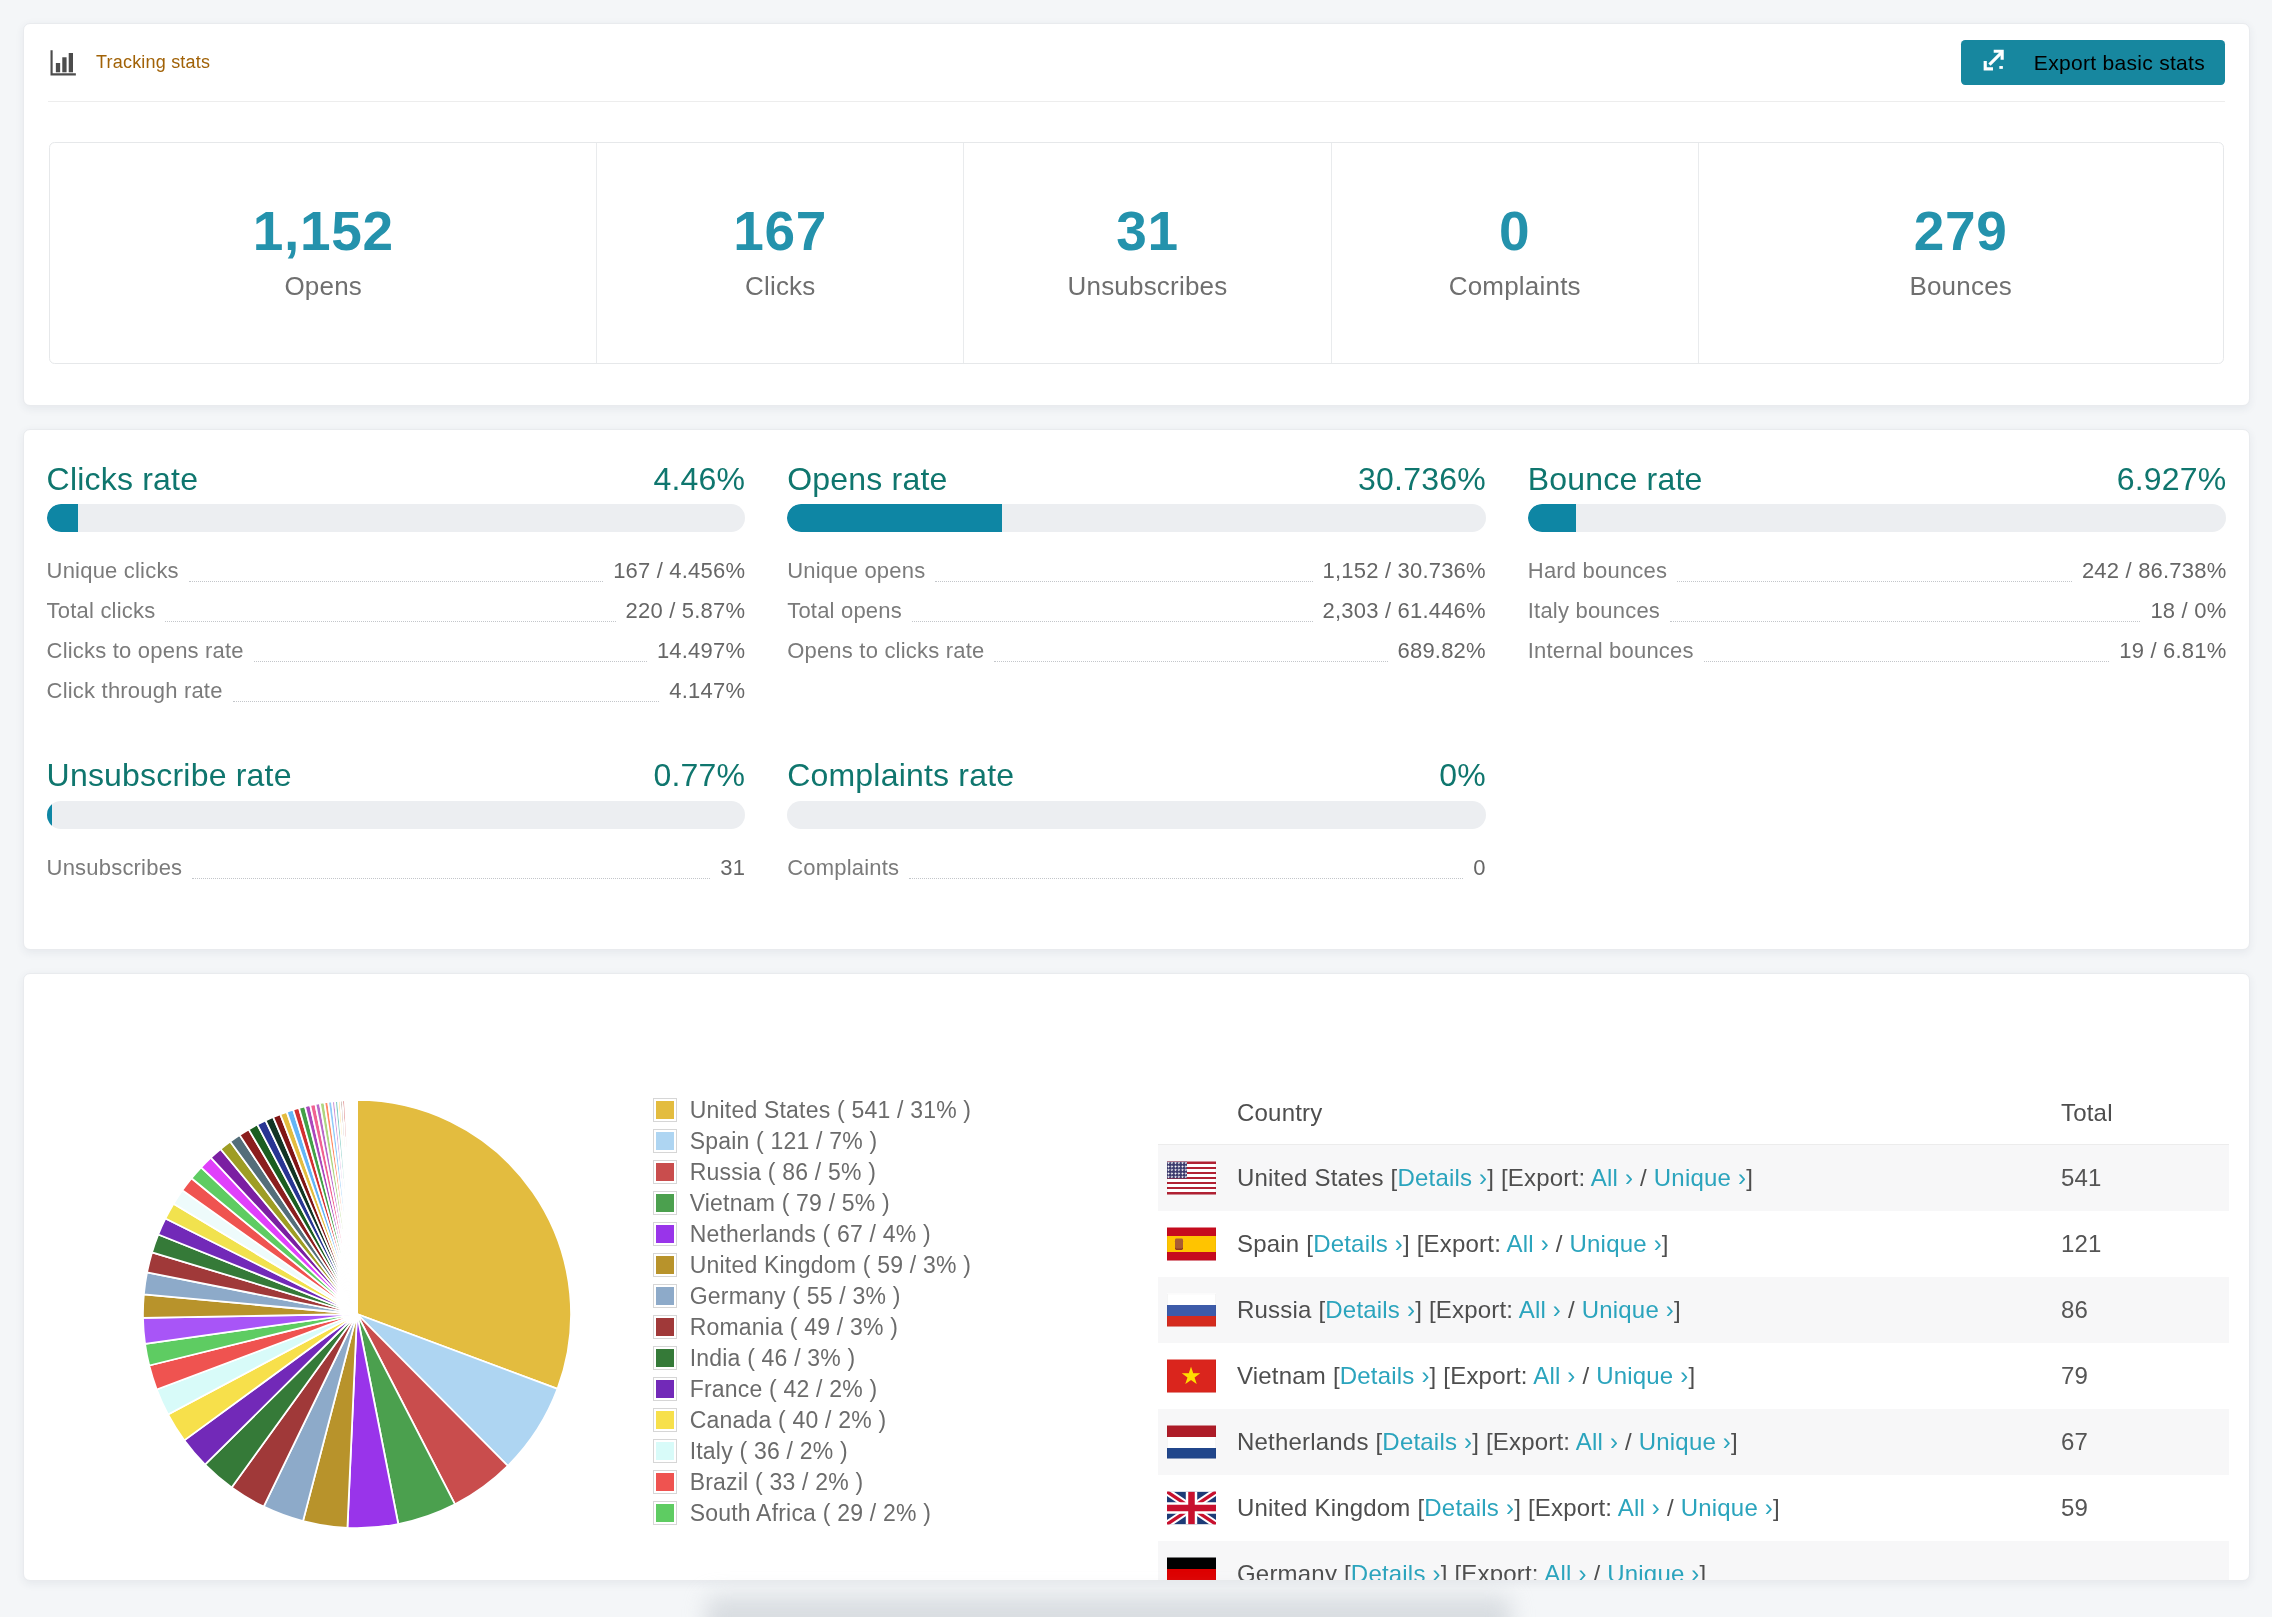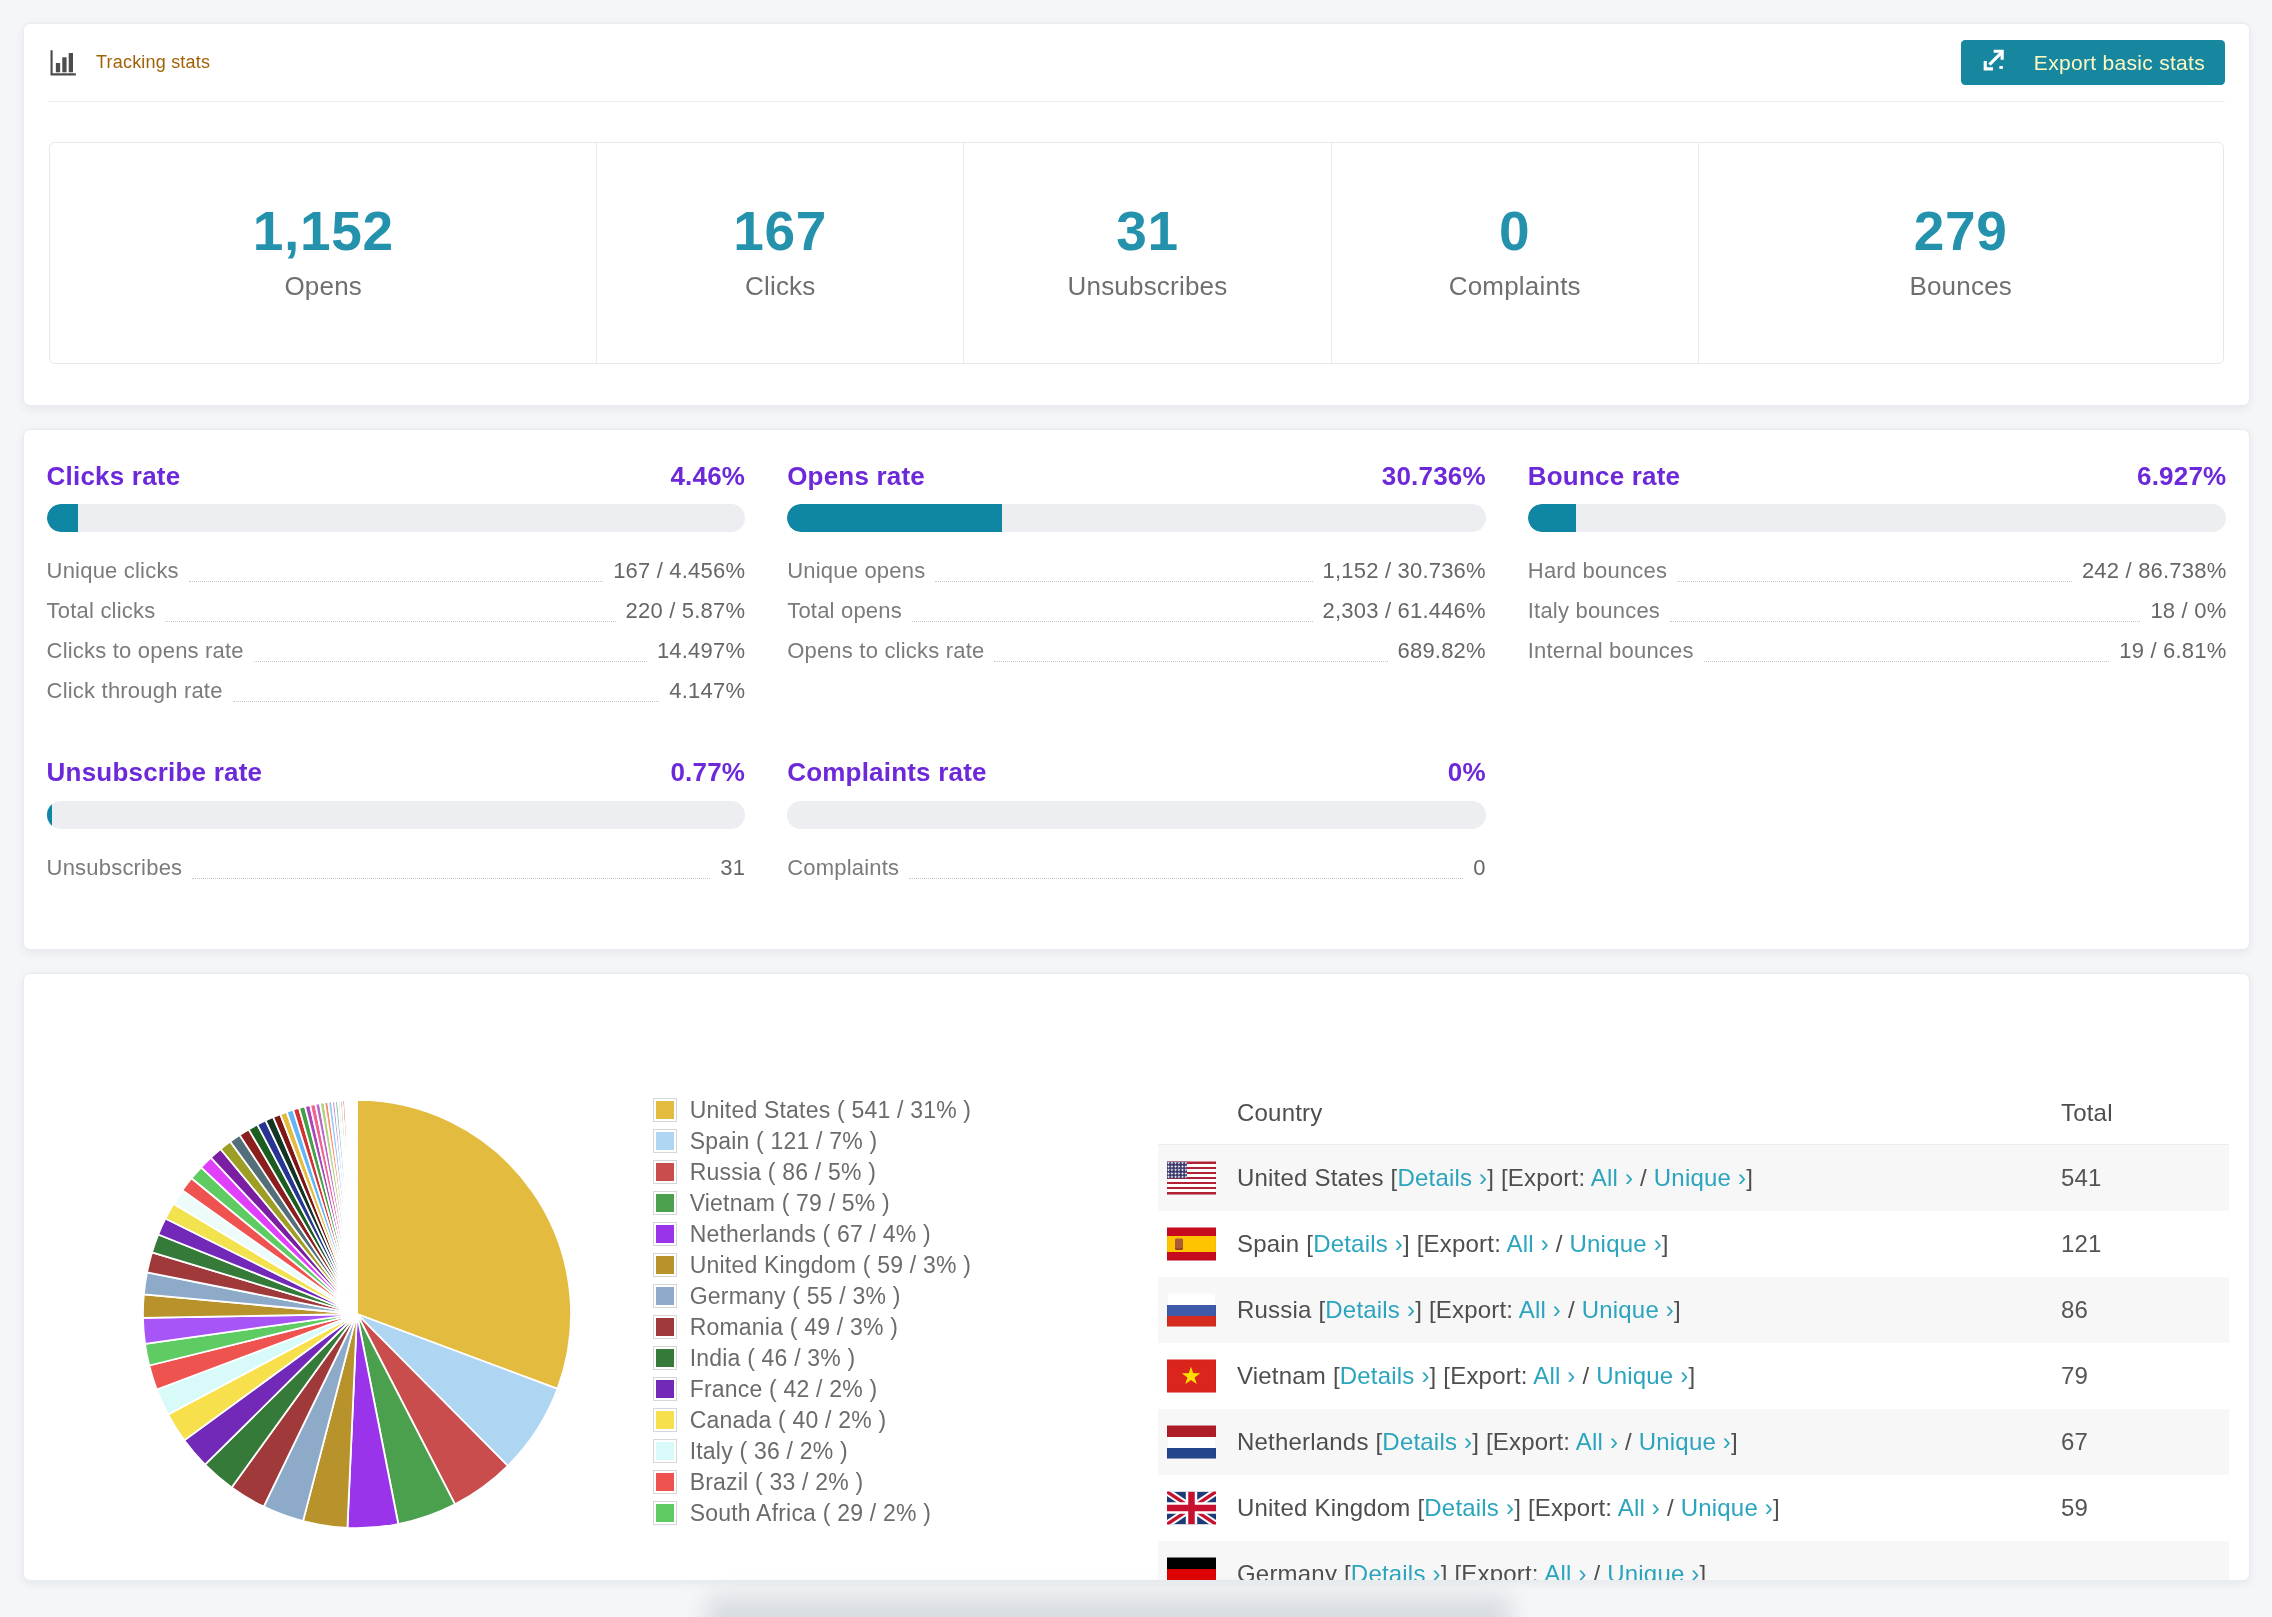--- a/index.html
+++ b/index.html
@@ -30,21 +30,21 @@
     display:flex;
     align-items:center;
     justify-content:space-between;
   }
   .card-title { display:flex; align-items:center; gap:18px; font-size:18px; color:#a16207; font-weight:500; }
   .hdr-icon { flex:none; display:flex; }
 
   
   .btn-export {
     background:#17879f;
-    color:#fef9c3;
+    color:#000000;
     border:none;
     border-radius:4.2px;
     height:45px;
     padding:0 20px;
     font-size:21px;
     font-family:inherit;
     letter-spacing:0.3px;
     display:flex;
     align-items:center;
     gap:27px;
@@ -70,21 +70,21 @@
 
   
   #rates-grid {
     padding:31px 22.6px 0;
     display:grid;
     grid-template-columns:1fr 1fr 1fr;
     column-gap:42px;
     row-gap:45px;
   }
   .rate-head { display:flex; justify-content:space-between; align-items:baseline; height:28px; }
-  .rate-title, .rate-value { font-size:26px; font-weight:700; color:#6d28d9; }
+  .rate-title, .rate-value { font-size:32px; font-weight:400; color:#0f766e; }
   .bar { height:28px; background:#eceef1; border-radius:14px; margin-top:15.5px; overflow:hidden; }
   .bar-fill { height:100%; background:#0e86a4; border-radius:14px 0 0 14px; }
   .details { margin-top:20px; }
   .detail-row { display:flex; align-items:flex-end; height:40px; padding-bottom:10px; }
   .detail-label { font-size:22px; color:#7b7b7b; line-height:1; white-space:nowrap; }
   .detail-leader { flex:1; border-bottom:1.4px dotted #c3c6ca; margin:0 10px; height:2.8px; }
   .detail-value { font-size:22px; color:#666; line-height:1; white-space:nowrap; }
 
   
   #geo-pie { position:absolute; left:114px; top:121px; width:438px; height:438px; }

